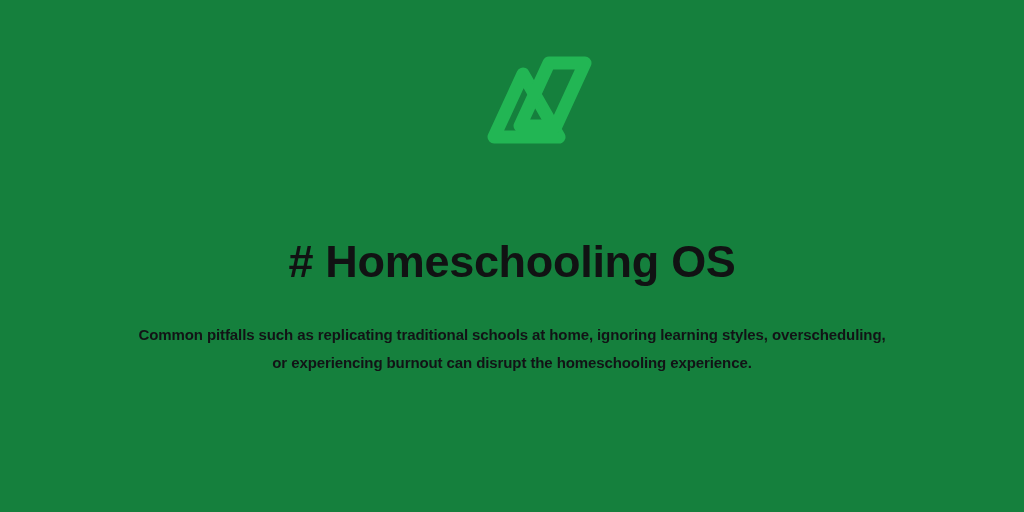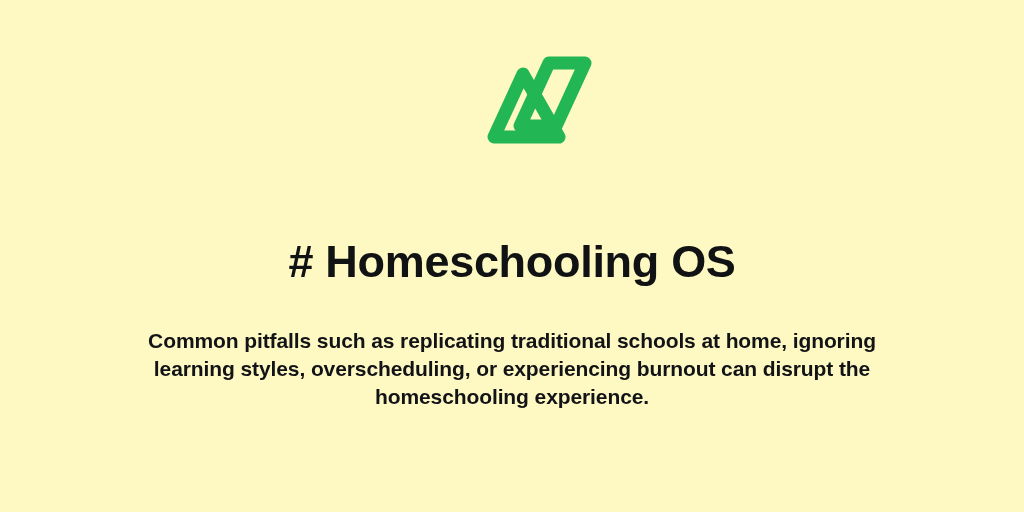--- a/index.html
+++ b/index.html
@@ -11,21 +11,21 @@
     height: 512px;
     background: #ffffff;
     font-family: "Liberation Sans", sans-serif;
     overflow: hidden;
   }
 
   .slide {
     position: relative;
     width: 1024px;
     height: 512px;
-    background: #fef9c3;
+    background: #15803d;
     display: flex;
     flex-direction: column;
     align-items: center;
   }
 
   .brand-logo {
     position: absolute;
     left: 473px;
     top: 54px;
     width: 126px;
@@ -53,21 +53,21 @@
     white-space: nowrap;
   }
 
   .body-copy {
     position: absolute;
     top: 306px;
     left: 130px;
     width: 764px;
     text-align: center;
     font-family: "Liberation Sans", sans-serif;
-    font-size: 21px;
+    font-size: 15px;
     font-weight: 700;
     color: #121316;
     line-height: 28px;
     letter-spacing: -0.1px;
   }
 </style>
 </head>
 <body>
 
 <div class="slide">

